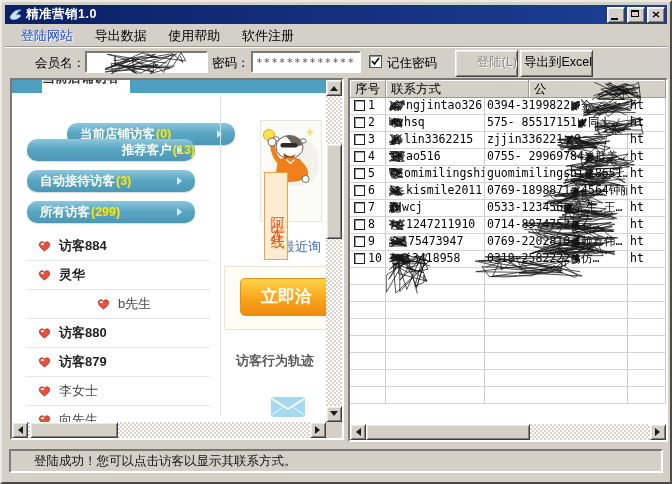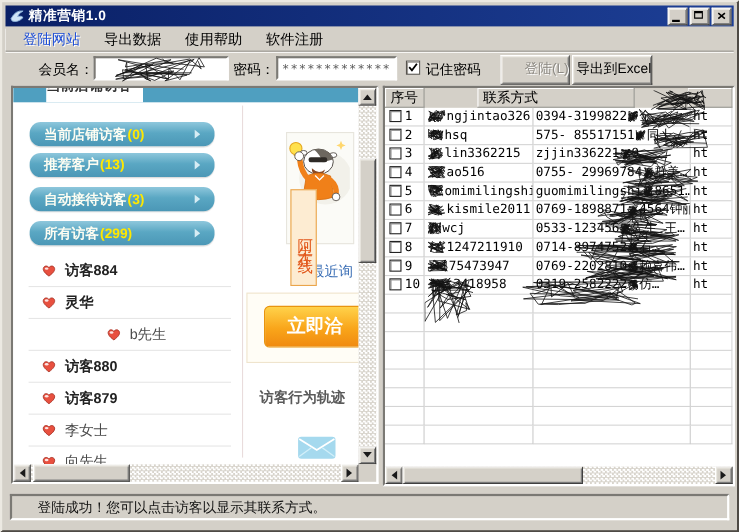--- a/index.html
+++ b/index.html
@@ -75,21 +75,21 @@
   .arr{width:0;height:0;border:4px solid transparent;}
   .a-up{border-bottom:5px solid #1a1a1a;margin-top:-3px;}
   .a-down{border-top:5px solid #1a1a1a;margin-bottom:-3px;}
   .a-left{border-right:5px solid #1a1a1a;margin-left:-3px;}
   .a-right{border-left:5px solid #1a1a1a;margin-right:-3px;}
   .wp-corner{position:absolute;right:0;bottom:0;width:16px;height:16px;background:#d4d0c8;z-index:4;}
   
   .tablepanel{position:absolute;left:346px;top:76px;width:320px;height:364px;box-sizing:border-box;
     border:2px solid;border-color:#7b7974 #fff #fff #7b7974;background:#fff;}
   .tp-rows{position:absolute;left:0;top:0;right:0;bottom:16px;overflow:hidden;}
-  .thead{display:flex;height:18px;background:#d4d0c8;gap:48px;}
+  .thead{display:flex;height:18px;background:#d4d0c8;}
   .th{box-sizing:border-box;border-right:1px solid #9a9a94;border-bottom:1px solid #9a9a94;
     box-shadow:inset 1px 1px 0 #fff;padding:1px 0 0 5px;font-size:12.5px;overflow:hidden;white-space:nowrap;cursor:pointer;}
   .trow{display:flex;height:17px;}
   .td{box-sizing:border-box;border-right:1px solid #cccccc;border-bottom:1px solid #d4d4d4;
     overflow:hidden;white-space:nowrap;font-size:11.5px;line-height:15px;padding-left:2px;}
   .w1{width:36px;flex:0 0 36px;} .w2{width:99px;flex:0 0 99px;} .w3{width:143px;flex:0 0 143px;} .w4{flex:1;}
   .cb{display:inline-block;width:11px;height:11px;background:#fff;border:1px solid #222;box-sizing:border-box;
     vertical-align:-2px;margin:0 3px 0 2px;box-shadow:inset 1px 1px 0 #999;cursor:pointer;}
   .mono{font-family:"DejaVu Sans Mono",monospace;}
   .scrib{vertical-align:middle;margin:0 1px;}
@@ -147,22 +147,22 @@
   </div>
 
   <div class="webpanel">
     <div class="wp-content">
       <div class="teal-strip">
         <div class="tab-notch">
           <span>当前店铺访客</span>
         </div>
       </div>
       <div>
-          <div class="cat-btn" style="top: 31px;"><span class="cat-lbl">当前店铺访客</span><span class="cat-cnt">(0)</span><span class="cat-arrow"></span></div>
-          <div class="cat-btn" style="top: 59px;"><span class="cat-lbl">推荐客户</span><span class="cat-cnt">(13)</span><span class="cat-arrow"></span></div>
+          <div class="cat-btn" style="top: 43px; margin-left: 40px;"><span class="cat-lbl">当前店铺访客</span><span class="cat-cnt">(0)</span><span class="cat-arrow"></span></div>
+          <div class="cat-btn" style="top: 59px; text-align: right;"><span class="cat-lbl">推荐客户</span><span class="cat-cnt">(13)</span><span class="cat-arrow"></span></div>
           <div class="cat-btn" style="top: 90px;"><span class="cat-lbl">自动接待访客</span><span class="cat-cnt">(3)</span><span class="cat-arrow"></span></div>
           <div class="cat-btn" style="top: 121px;"><span class="cat-lbl">所有访客</span><span class="cat-cnt">(299)</span><span class="cat-arrow"></span></div>
         </div>
       <div>
           <div class="v-item" style="top: 152px;"><svg class="heart" width="13" height="12" viewBox="0 0 13 12">
               <path d="M6.5 11 C2.2 8 .6 5.4 1.6 3.3 C2.6 1.3 5.2 1.5 6.5 3.2 C7.8 1.5 10.4 1.3 11.4 3.3 C12.4 5.4 10.8 8 6.5 11 Z" fill="#e8503f" stroke="#a93226" stroke-width="0.8"></path>
               <ellipse cx="4.4" cy="4.2" rx="1.7" ry="1.1" fill="#fff" opacity="0.85"></ellipse>
             </svg><b class="v-name">访客884</b></div>
           <div class="v-item" style="top: 181px;"><svg class="heart" width="13" height="12" viewBox="0 0 13 12">
               <path d="M6.5 11 C2.2 8 .6 5.4 1.6 3.3 C2.6 1.3 5.2 1.5 6.5 3.2 C7.8 1.5 10.4 1.3 11.4 3.3 C12.4 5.4 10.8 8 6.5 11 Z" fill="#e8503f" stroke="#a93226" stroke-width="0.8"></path>

